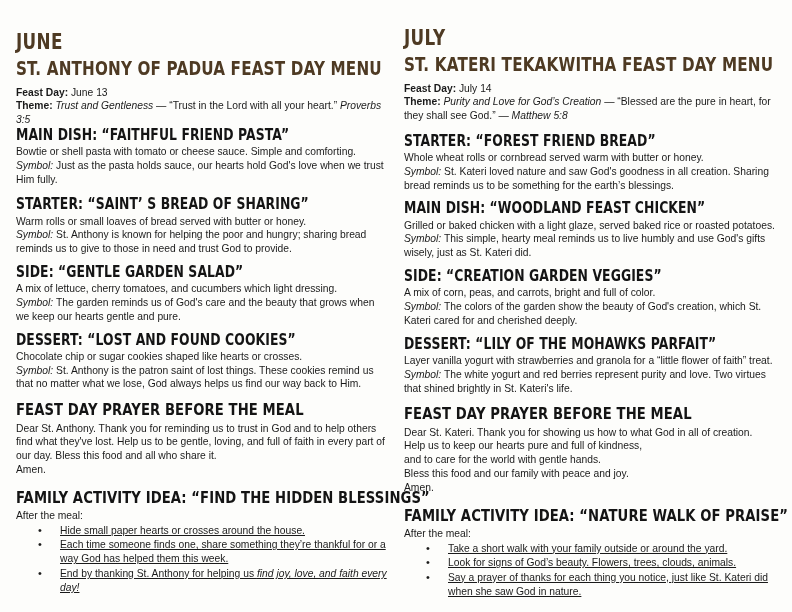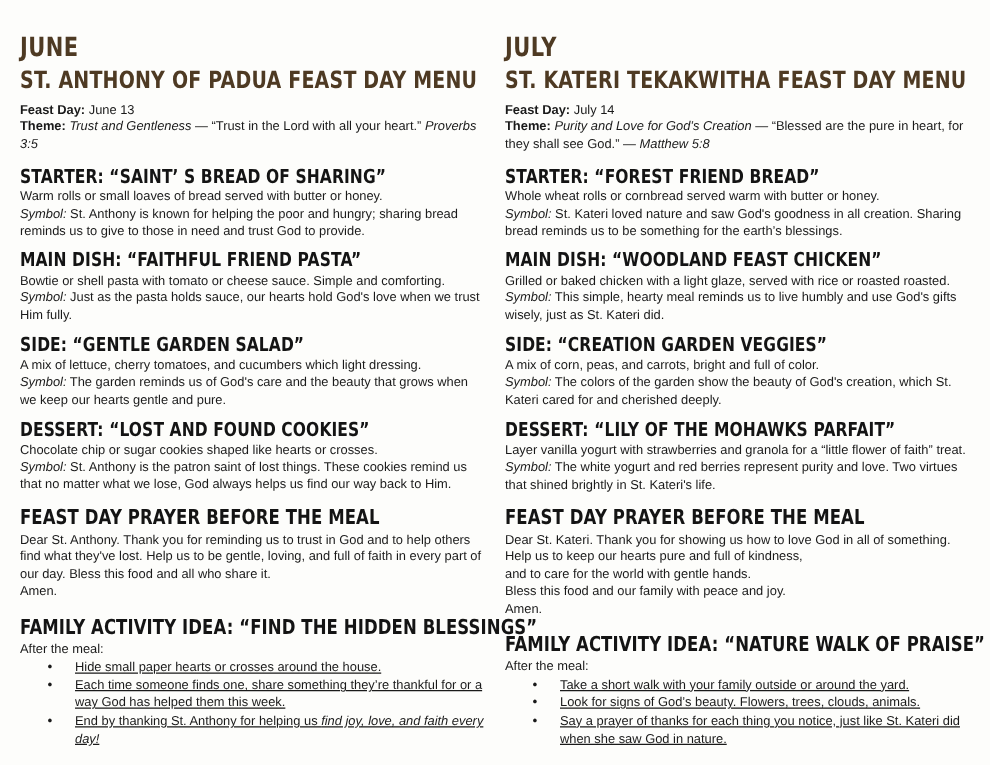--- a/index.html
+++ b/index.html
@@ -145,30 +145,30 @@
 
     <p class="meta-line">
       <b>Feast Day:</b>
       <span>June 13</span>
     </p>
     <p class="meta-line">
       <b>Theme:</b>
       <i>Trust and Gentleness</i><span> — “Trust in the Lord with all your heart.”  </span><i>Proverbs 3:5</i>
     </p>
 
+    <div class="course">
+      <div class="section-title">MAIN DISH:  “FAITHFUL FRIEND PASTA”</div>
+      <p class="body-line">Bowtie or shell pasta with tomato or cheese sauce.  Simple and comforting.</p>
+      <p class="body-line"><i class="sym-label">Symbol:</i><span>  Just as the pasta holds sauce, our hearts hold God's love when we trust Him fully.</span></p>
+    </div>
+
     <div class="course first">
       <div class="section-title">STARTER:  “SAINT’ S BREAD OF SHARING”</div>
       <p class="body-line">Warm rolls or small loaves of bread served with butter or honey.</p>
       <p class="body-line"><i class="sym-label">Symbol:</i><span>  St. Anthony is known for helping the poor and hungry; sharing bread reminds us to give to those in need and trust God to provide.</span></p>
-    </div>
-
-    <div class="course">
-      <div class="section-title">MAIN DISH:  “FAITHFUL FRIEND PASTA”</div>
-      <p class="body-line">Bowtie or shell pasta with tomato or cheese sauce.  Simple and comforting.</p>
-      <p class="body-line"><i class="sym-label">Symbol:</i><span>  Just as the pasta holds sauce, our hearts hold God's love when we trust Him fully.</span></p>
     </div>
 
     <div class="course">
       <div class="section-title">SIDE:  “GENTLE GARDEN SALAD”</div>
       <p class="body-line">A mix of lettuce, cherry tomatoes, and cucumbers which light dressing.</p>
       <p class="body-line"><i class="sym-label">Symbol:</i><span> The garden reminds us of God's care and the beauty that grows when we keep our hearts gentle and pure.</span></p>
     </div>
 
     <div class="course">
       <div class="section-title">DESSERT:  “LOST AND FOUND COOKIES”</div>
@@ -207,39 +207,39 @@
     </p>
 
     <div class="course first">
       <div class="section-title">STARTER:  “FOREST FRIEND BREAD”</div>
       <p class="body-line">Whole wheat rolls or cornbread served warm with butter or honey.</p>
       <p class="body-line"><i class="sym-label">Symbol:</i><span>  St. Kateri loved nature and saw God's goodness in all creation. Sharing bread reminds us to be something for the earth’s blessings.</span></p>
     </div>
 
     <div class="course">
       <div class="section-title">MAIN DISH:  “WOODLAND FEAST CHICKEN”</div>
-      <p class="body-line">Grilled or baked chicken with a light glaze, served with rice or roasted roasted.</p>
+      <p class="body-line">Grilled or baked chicken with a light glaze, served baked rice or roasted potatoes.</p>
       <p class="body-line"><i class="sym-label">Symbol:</i><span>  This simple, hearty meal reminds us to live humbly and use God's gifts wisely, just as St. Kateri did.</span></p>
     </div>
 
     <div class="course">
       <div class="section-title">SIDE:  “CREATION GARDEN VEGGIES”</div>
       <p class="body-line">A mix of corn, peas, and carrots, bright and full of color.</p>
       <p class="body-line"><i class="sym-label">Symbol:</i><span>  The colors of the garden show the beauty of God's creation, which St. Kateri cared for and cherished deeply.</span></p>
     </div>
 
     <div class="course">
       <div class="section-title">DESSERT:  “LILY OF THE MOHAWKS PARFAIT”</div>
       <p class="body-line">Layer vanilla yogurt with strawberries and granola for a “little flower of faith” treat.</p>
       <p class="body-line"><i class="sym-label">Symbol:</i><span>  The white yogurt and red berries represent purity and love.  Two virtues that shined brightly in St. Kateri's life.</span></p>
     </div>
 
     <div class="prayer">
       <div class="block-title">FEAST DAY PRAYER BEFORE THE MEAL</div>
-      <p class="body-line">Dear St. Kateri.  Thank you for showing us how to love God in all of something.</p>
+      <p class="body-line">Dear St. Kateri.  Thank you for showing us how to what God in all of creation.</p>
       <p class="body-line">Help us to keep our hearts pure and full of kindness,</p>
       <p class="body-line">and to care for the world with gentle hands.</p>
       <p class="body-line">Bless this food and our family with peace and joy.</p>
       <p class="body-line">Amen.</p>
     </div>
 
     <div class="activity">
       <div class="block-title">FAMILY ACTIVITY IDEA:  “NATURE WALK OF PRAISE”</div>
       <p class="after-meal">After the meal:</p>
       <ul class="bullets">

